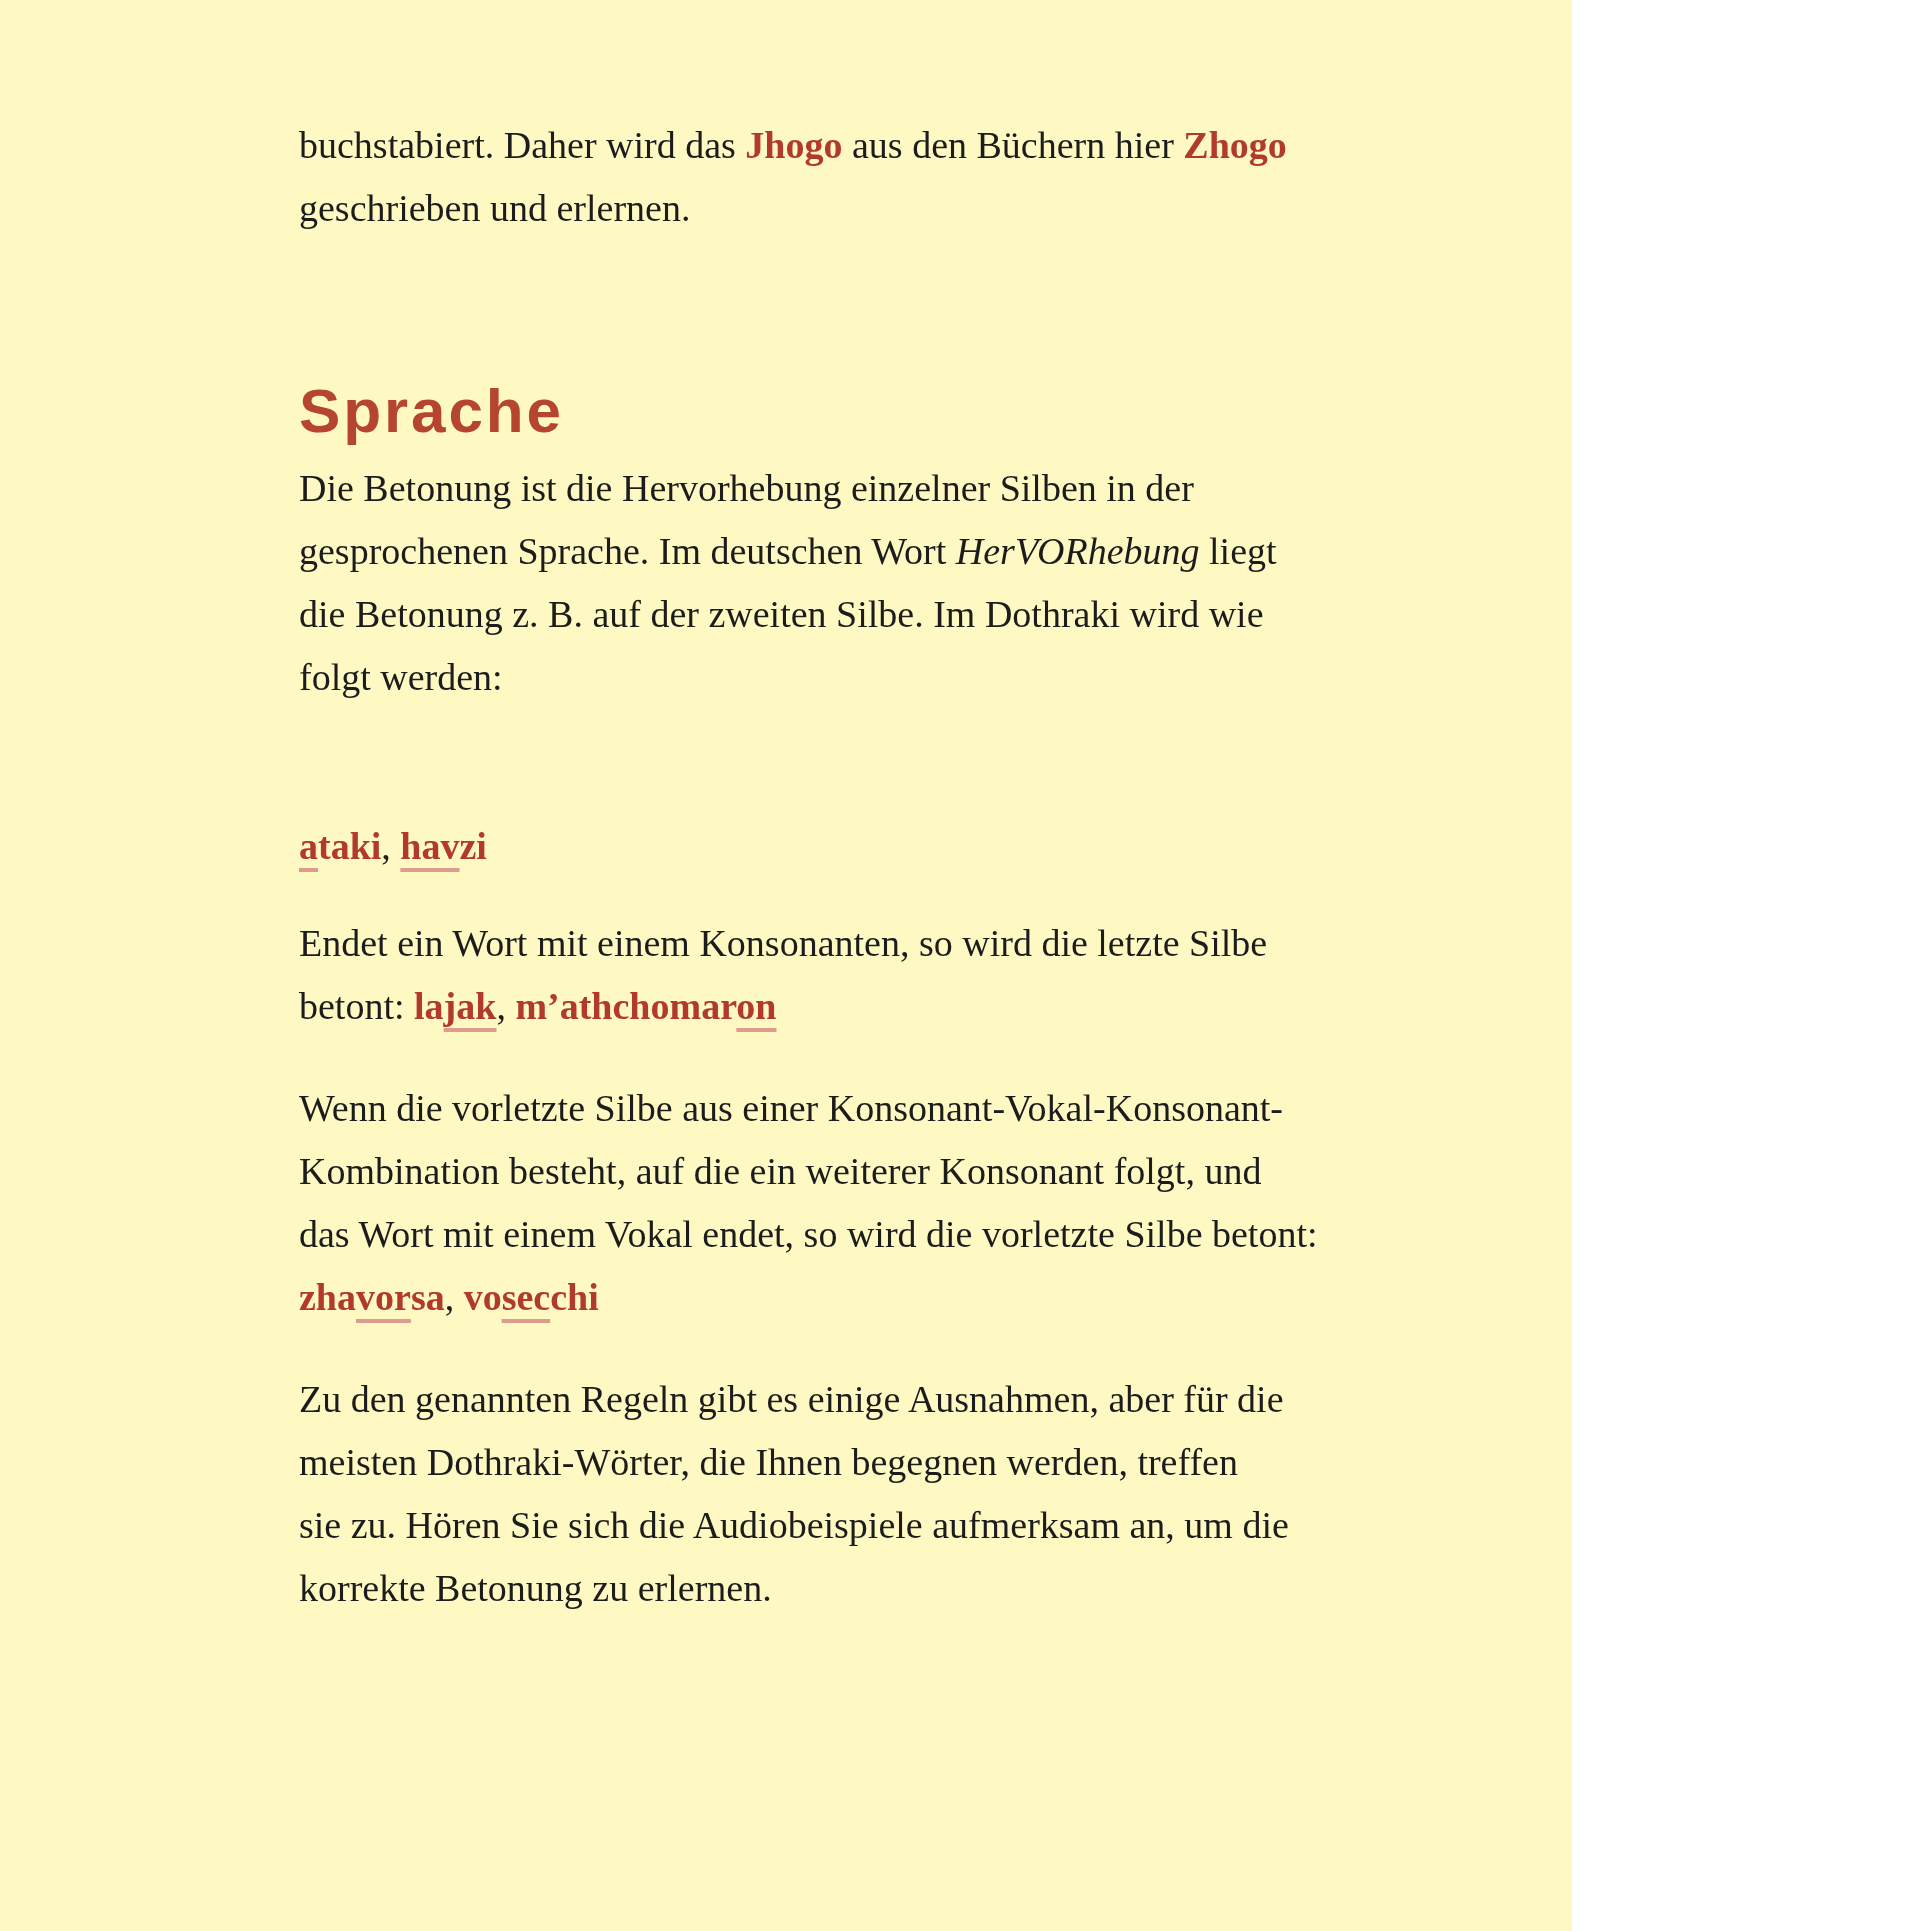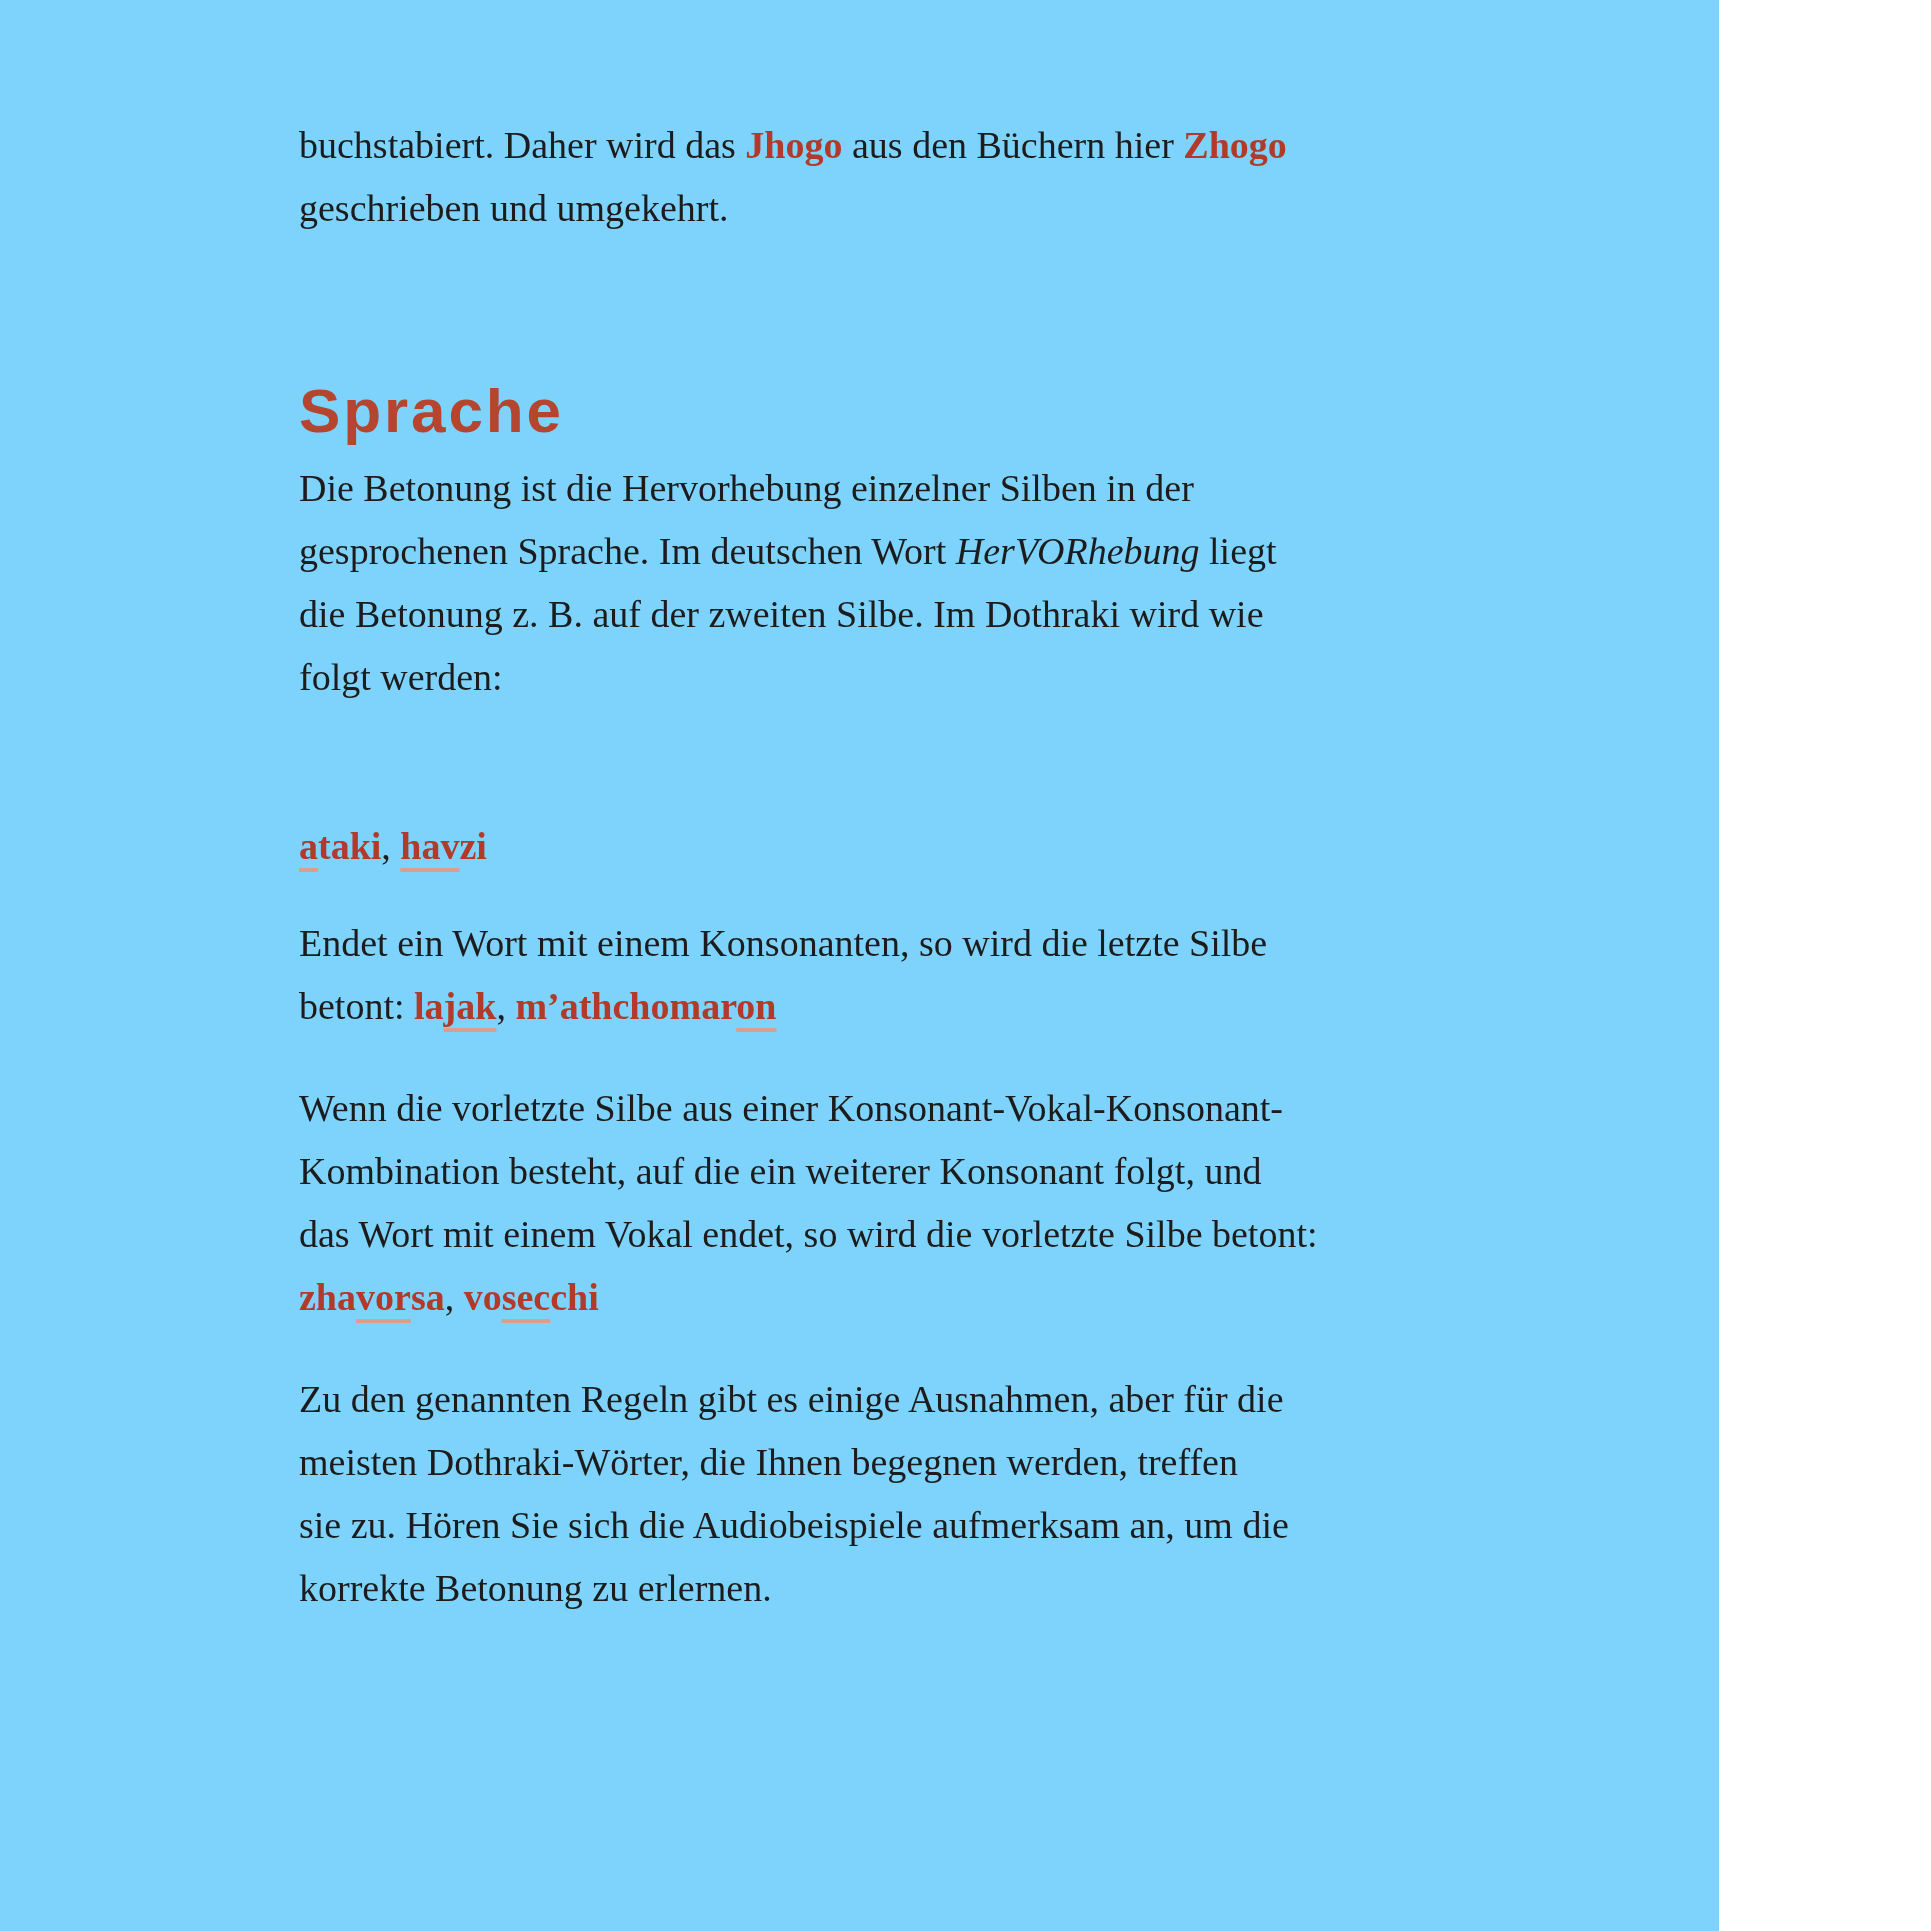--- a/index.html
+++ b/index.html
@@ -2,23 +2,23 @@
 <html><head>
 <meta charset="utf-8">
 <style>
   html, body {
     margin: 0;
     padding: 0;
     background: #ffffff;
   }
   .page {
     position: relative;
-    width: 1719px;
+    width: 1572px;
     height: 1931px;
-    background: #7dd3fc;
+    background: #fef9c3;
     overflow: hidden;
     font-family: "Liberation Serif", "DejaVu Serif", serif;
     color: #1c1c1c;
   }
   .content {
     position: absolute;
     left: 299px;
     top: 114px;
     width: 1255px;
   }
@@ -69,21 +69,21 @@
     letter-spacing: 2.9px;
     color: #2b2b2b;
   }
 </style>
 </head>
 <body>
 
 <div class="page">
   <div class="content">
 
-    <p class="body-par"><span>buchstabiert. Daher wird das </span><span class="red">Jhogo</span><span> aus den Büchern hier </span><span class="red">Zhogo</span><br><span>geschrieben und umgekehrt.</span></p>
+    <p class="body-par"><span>buchstabiert. Daher wird das </span><span class="red">Jhogo</span><span> aus den Büchern hier </span><span class="red">Zhogo</span><br><span>geschrieben und erlernen.</span></p>
 
     <h2 class="section-heading">Sprache</h2>
 
     <p class="body-par"><span>Die Betonung ist die Hervorhebung einzelner Silben in der</span><br><span>gesprochenen Sprache. Im deutschen Wort </span><span class="it">HerVORhebung</span><span> liegt</span><br><span>die Betonung z. B. auf der zweiten Silbe. Im Dothraki wird wie</span><br><span>folgt werden:</span></p>
 
     <p class="body-par mt-rule1"><br><span class="red ul">a</span><span class="red">taki</span><span>, </span><span class="red ul">hav</span><span class="red">zi</span></p>
 
     <p class="body-par mt-rule2"><span>Endet ein Wort mit einem Konsonanten, so wird die letzte Silbe</span><br><span>betont: </span><span class="red">la</span><span class="red ul">jak</span><span>, </span><span class="red">m’athchomar</span><span class="red ul">on</span></p>
 
     <p class="body-par mt-rule3"><span>Wenn die vorletzte Silbe aus einer Konsonant-Vokal-Konsonant-</span><br><span>Kombination besteht, auf die ein weiterer Konsonant folgt, und</span><br><span>das Wort mit einem Vokal endet, so wird die vorletzte Silbe betont:</span><br><span class="red">zha</span><span class="red ul">vor</span><span class="red">sa</span><span>, </span><span class="red">vo</span><span class="red ul">sec</span><span class="red">chi</span></p>

